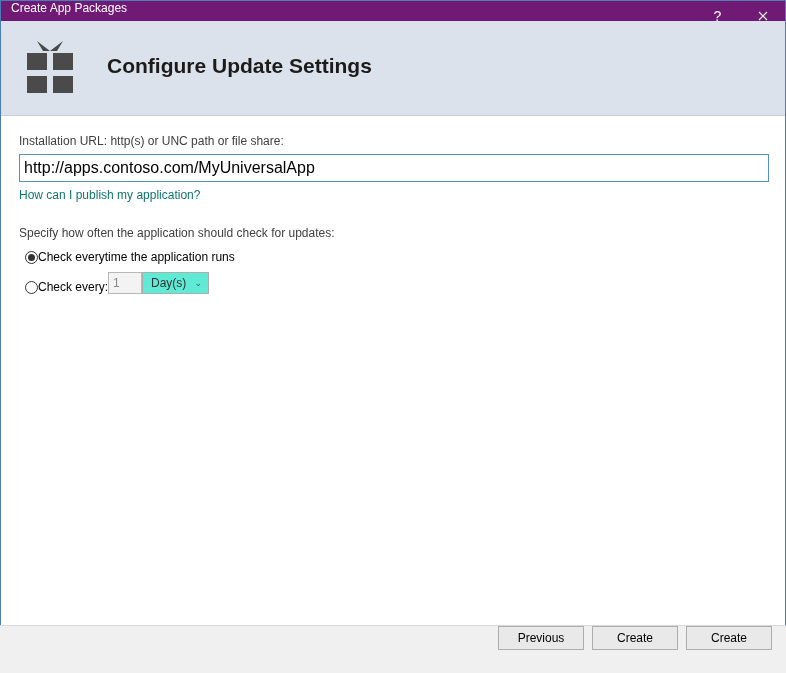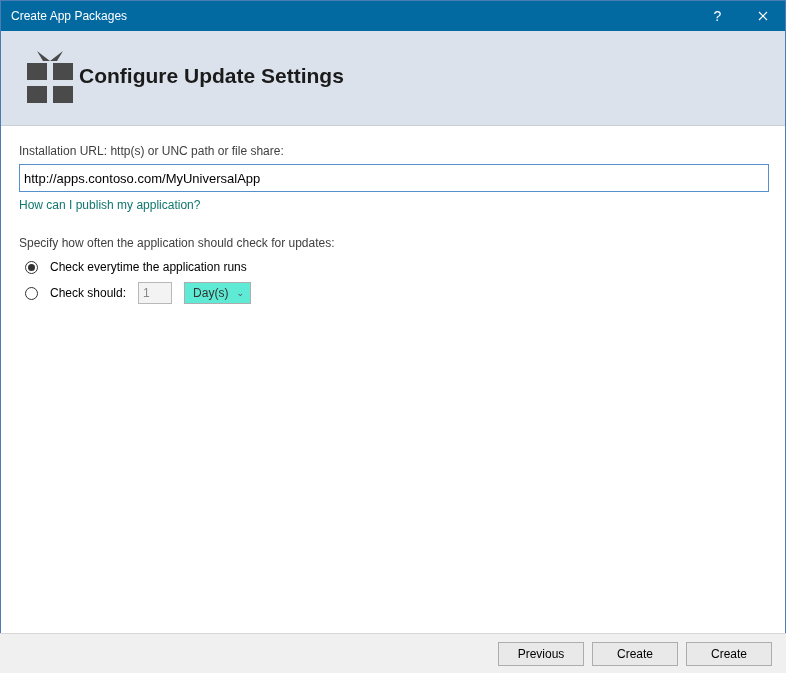--- a/index.html
+++ b/index.html
@@ -6,25 +6,24 @@
     body {
       font-family: "Segoe UI", Tahoma, sans-serif;
       font-size: 12px;
       background: #fff;
       width: 786px;
       height: 673px;
       overflow: hidden;
       border: 1px solid #4a7db5;
     }
     .titlebar {
-      background: #0369a1;
+      background: #701a75;
       color: #fff;
-      height: 30px;
-      display: flex;
-      align-items: center;
+      height: 20px;
+      display: flex;
       padding-left: 10px;
     }
     .titlebar-title {
       flex: 1;
       font-size: 12px;
     }
     .titlebar-btn {
       width: 45px;
       height: 30px;
       display: flex;
@@ -34,21 +33,21 @@
       color: #fff;
       cursor: pointer;
     }
     .titlebar-btn.help { font-size: 14px; }
     .titlebar-btn.close svg { width: 10px; height: 10px; }
     .header {
       background: #dbe2ec;
       padding: 18px 22px 22px 22px;
       display: flex;
       align-items: center;
-      gap: 2px;
+      gap: 30px;
       border-bottom: 1px solid #c9cfd8;
     }
     .gift-icon svg { width: 54px; height: 54px; display:block;}
     .header-title {
       font-size: 21px;
       font-weight: 600;
       color: #1b1b1b;
     }
     .content {
       padding: 18px 18px 10px 18px;
@@ -56,36 +55,36 @@
     .label-row {
       margin-bottom: 6px;
       color: #404040;
     }
     .url-input {
       width: 750px;
       height: 22px;
       border: 1px solid #568fcb;
       padding: 13px 4px;
       font-family: inherit;
-      font-size: 13px;
+      font-size: 16px;
       outline: none;
     }
     .link {
       color: #0f766e;
       margin-top: 6px;
       display: inline-block;
       cursor: pointer;
     }
     .radio-group {
       margin-top: 4px;
     }
     .radio-row {
       display: flex;
-      align-items: center;
-      gap: 12px;
+      align-items: flex-end;
+      gap: 0;
       padding: 4px 0;
       margin-left: 6px;
     }
     .radio {
       width: 13px; height: 13px;
       border: 1px solid #333;
       border-radius: 50%;
       display: inline-flex;
       align-items: center;
       justify-content: center;
@@ -119,23 +118,22 @@
       color: #333;
       cursor: default;
       font-size: 12px;
     }
     .dropdown .chev { font-size: 9px; color: #555; }
     .footer {
       position: absolute;
       bottom: 0; left: 0; right: 0;
       border-top: 1px solid #d8d8d8;
       background: #f0f0f0;
-      height: 40px;
-      display: flex;
-      align-items: center;
+      height: 48px;
+      display: flex;
       justify-content: flex-end;
       gap: 8px;
       padding-right: 14px;
     }
     .btn {
       width: 86px;
       height: 24px;
       border: 1px solid #adadad;
       background: #e9e9e9;
       font-family: inherit;
@@ -179,21 +177,21 @@
   <a class="link">How can I publish my application?</a>
   <div class="label-row spec-label">Specify how often the application should check for updates:</div>
 
   <div class="radio-group">
     <div class="radio-row">
       <span class="radio selected"></span>
       <span>Check everytime the application runs</span>
     </div>
     <div class="radio-row">
       <span class="radio"></span>
-      <span>Check should:</span>
+      <span>Check every:</span>
       <input class="num-input" type="text" disabled="" value="1" style="">
       <span class="dropdown">
         <span>Day(s)</span>
         <span class="chev">⌄</span>
       </span>
     </div>
   </div>
 </div>
 
 <div class="footer">

